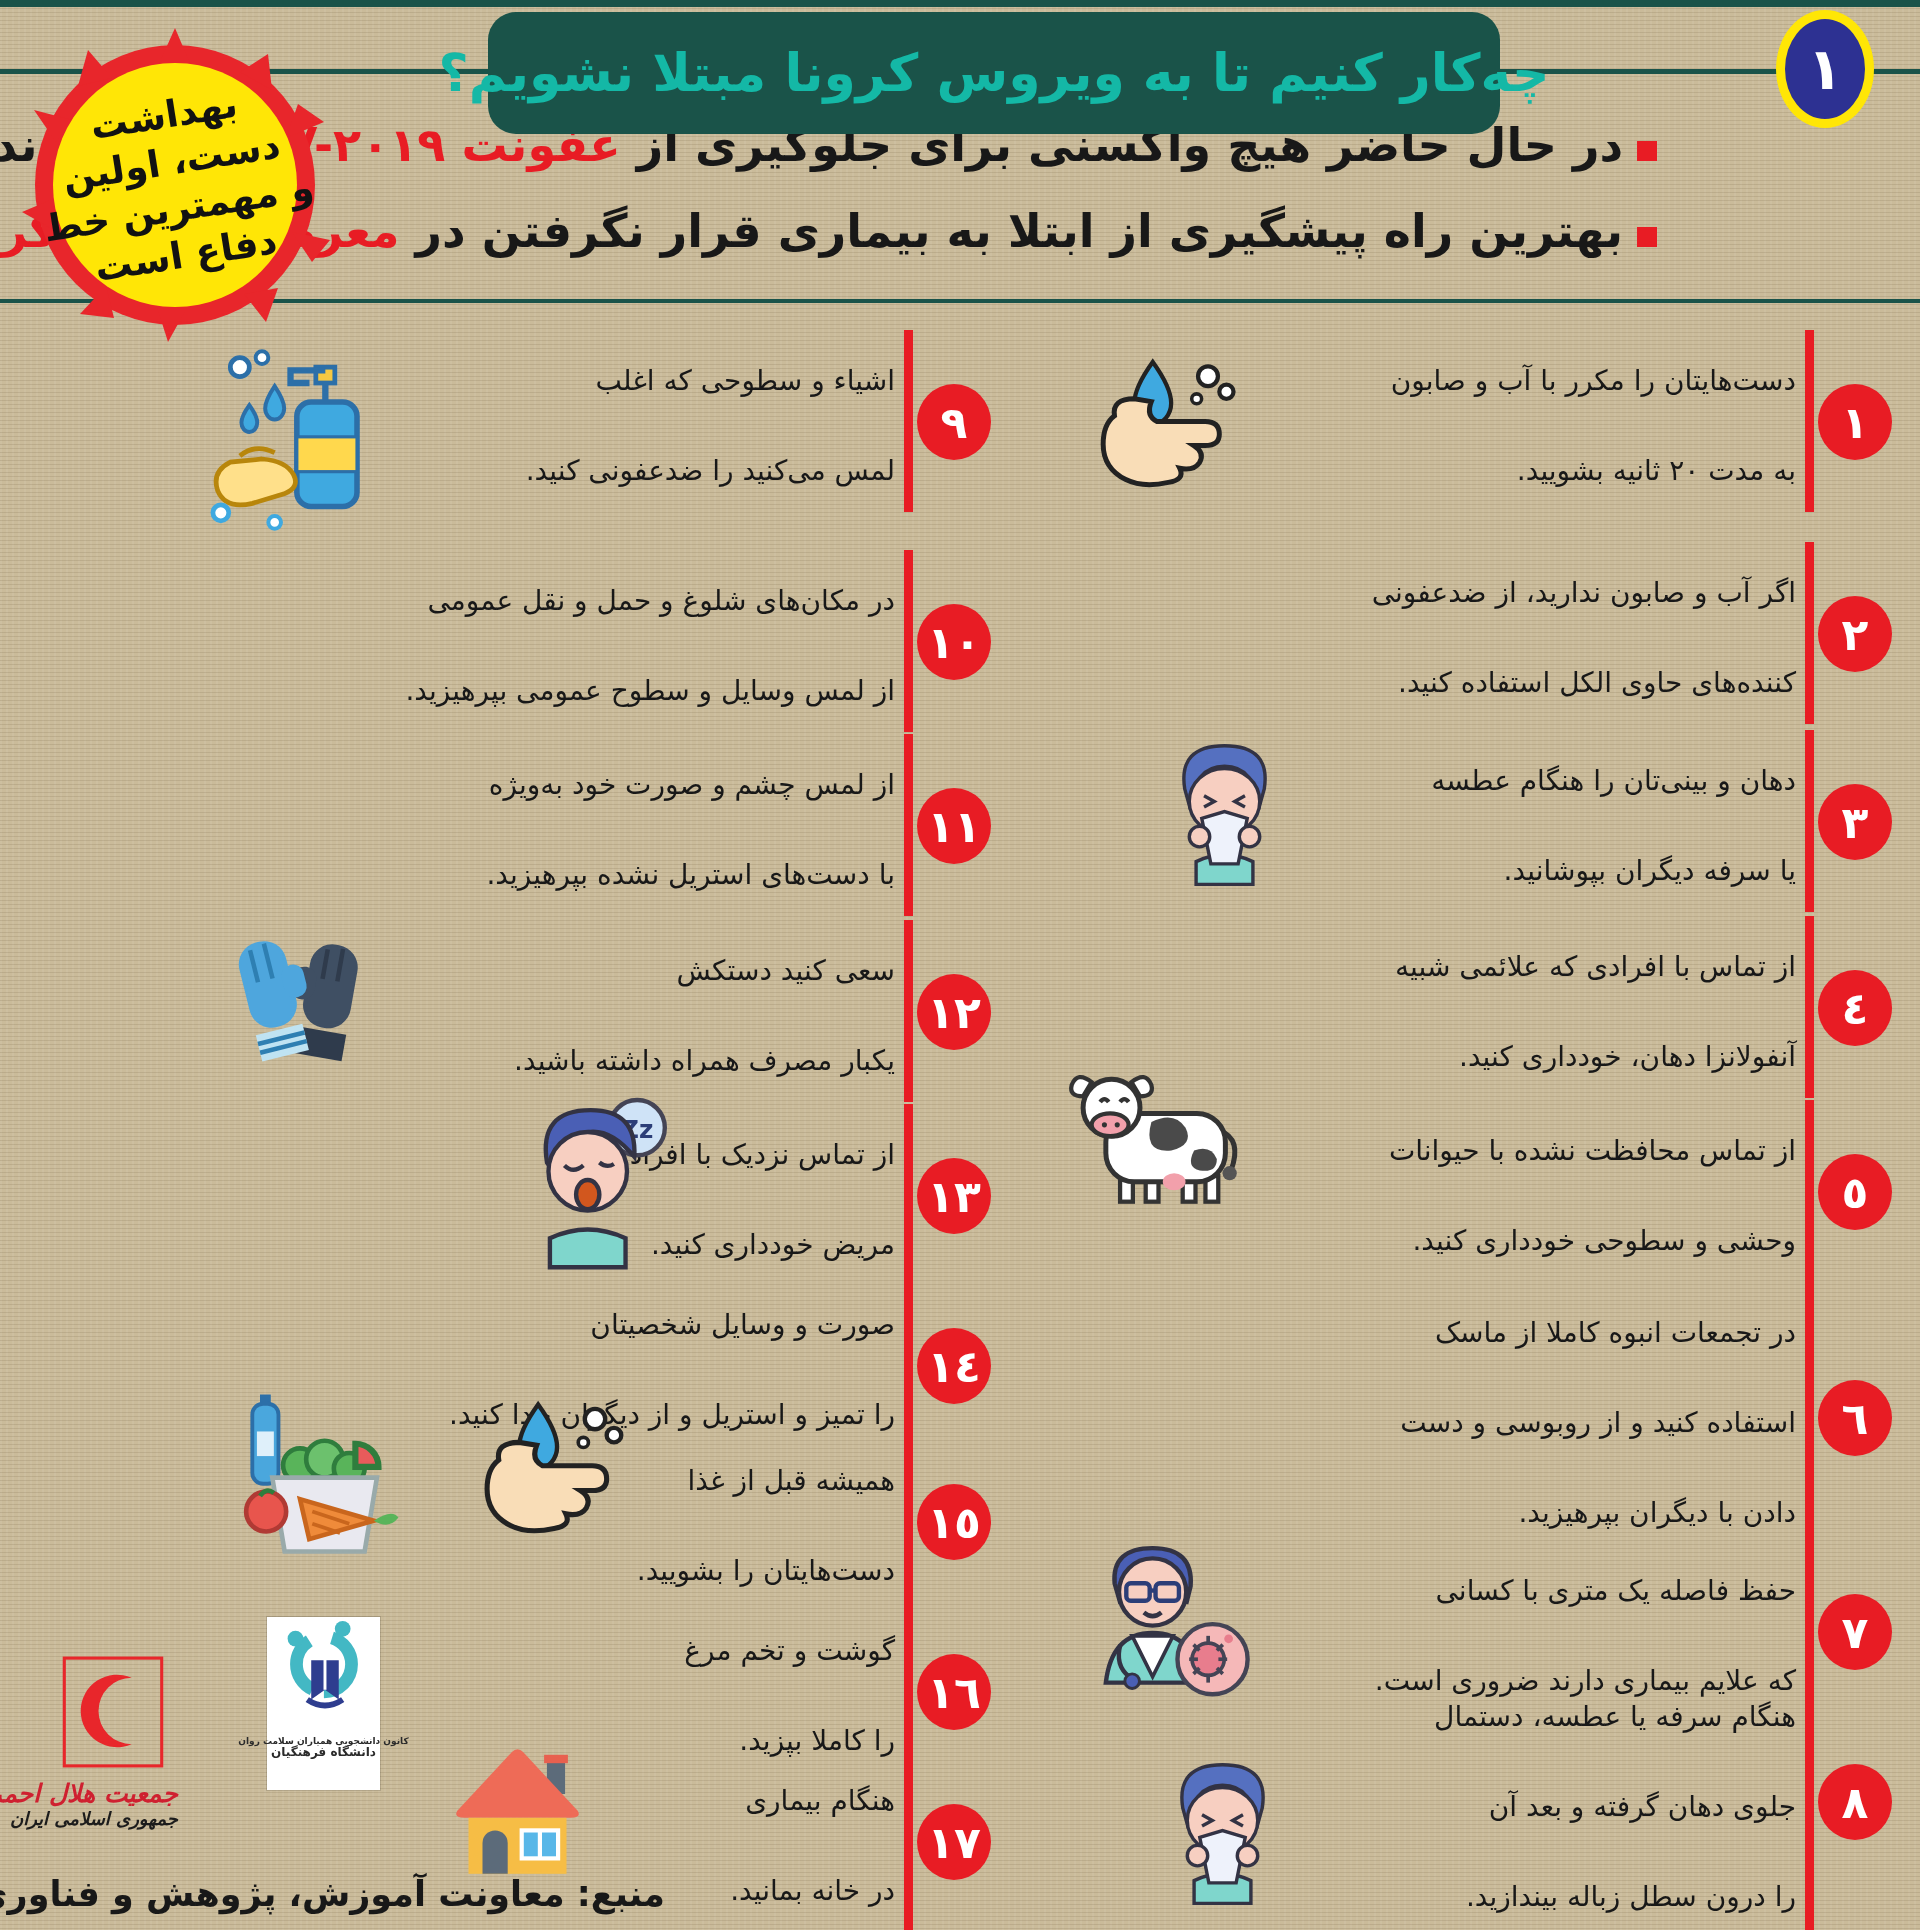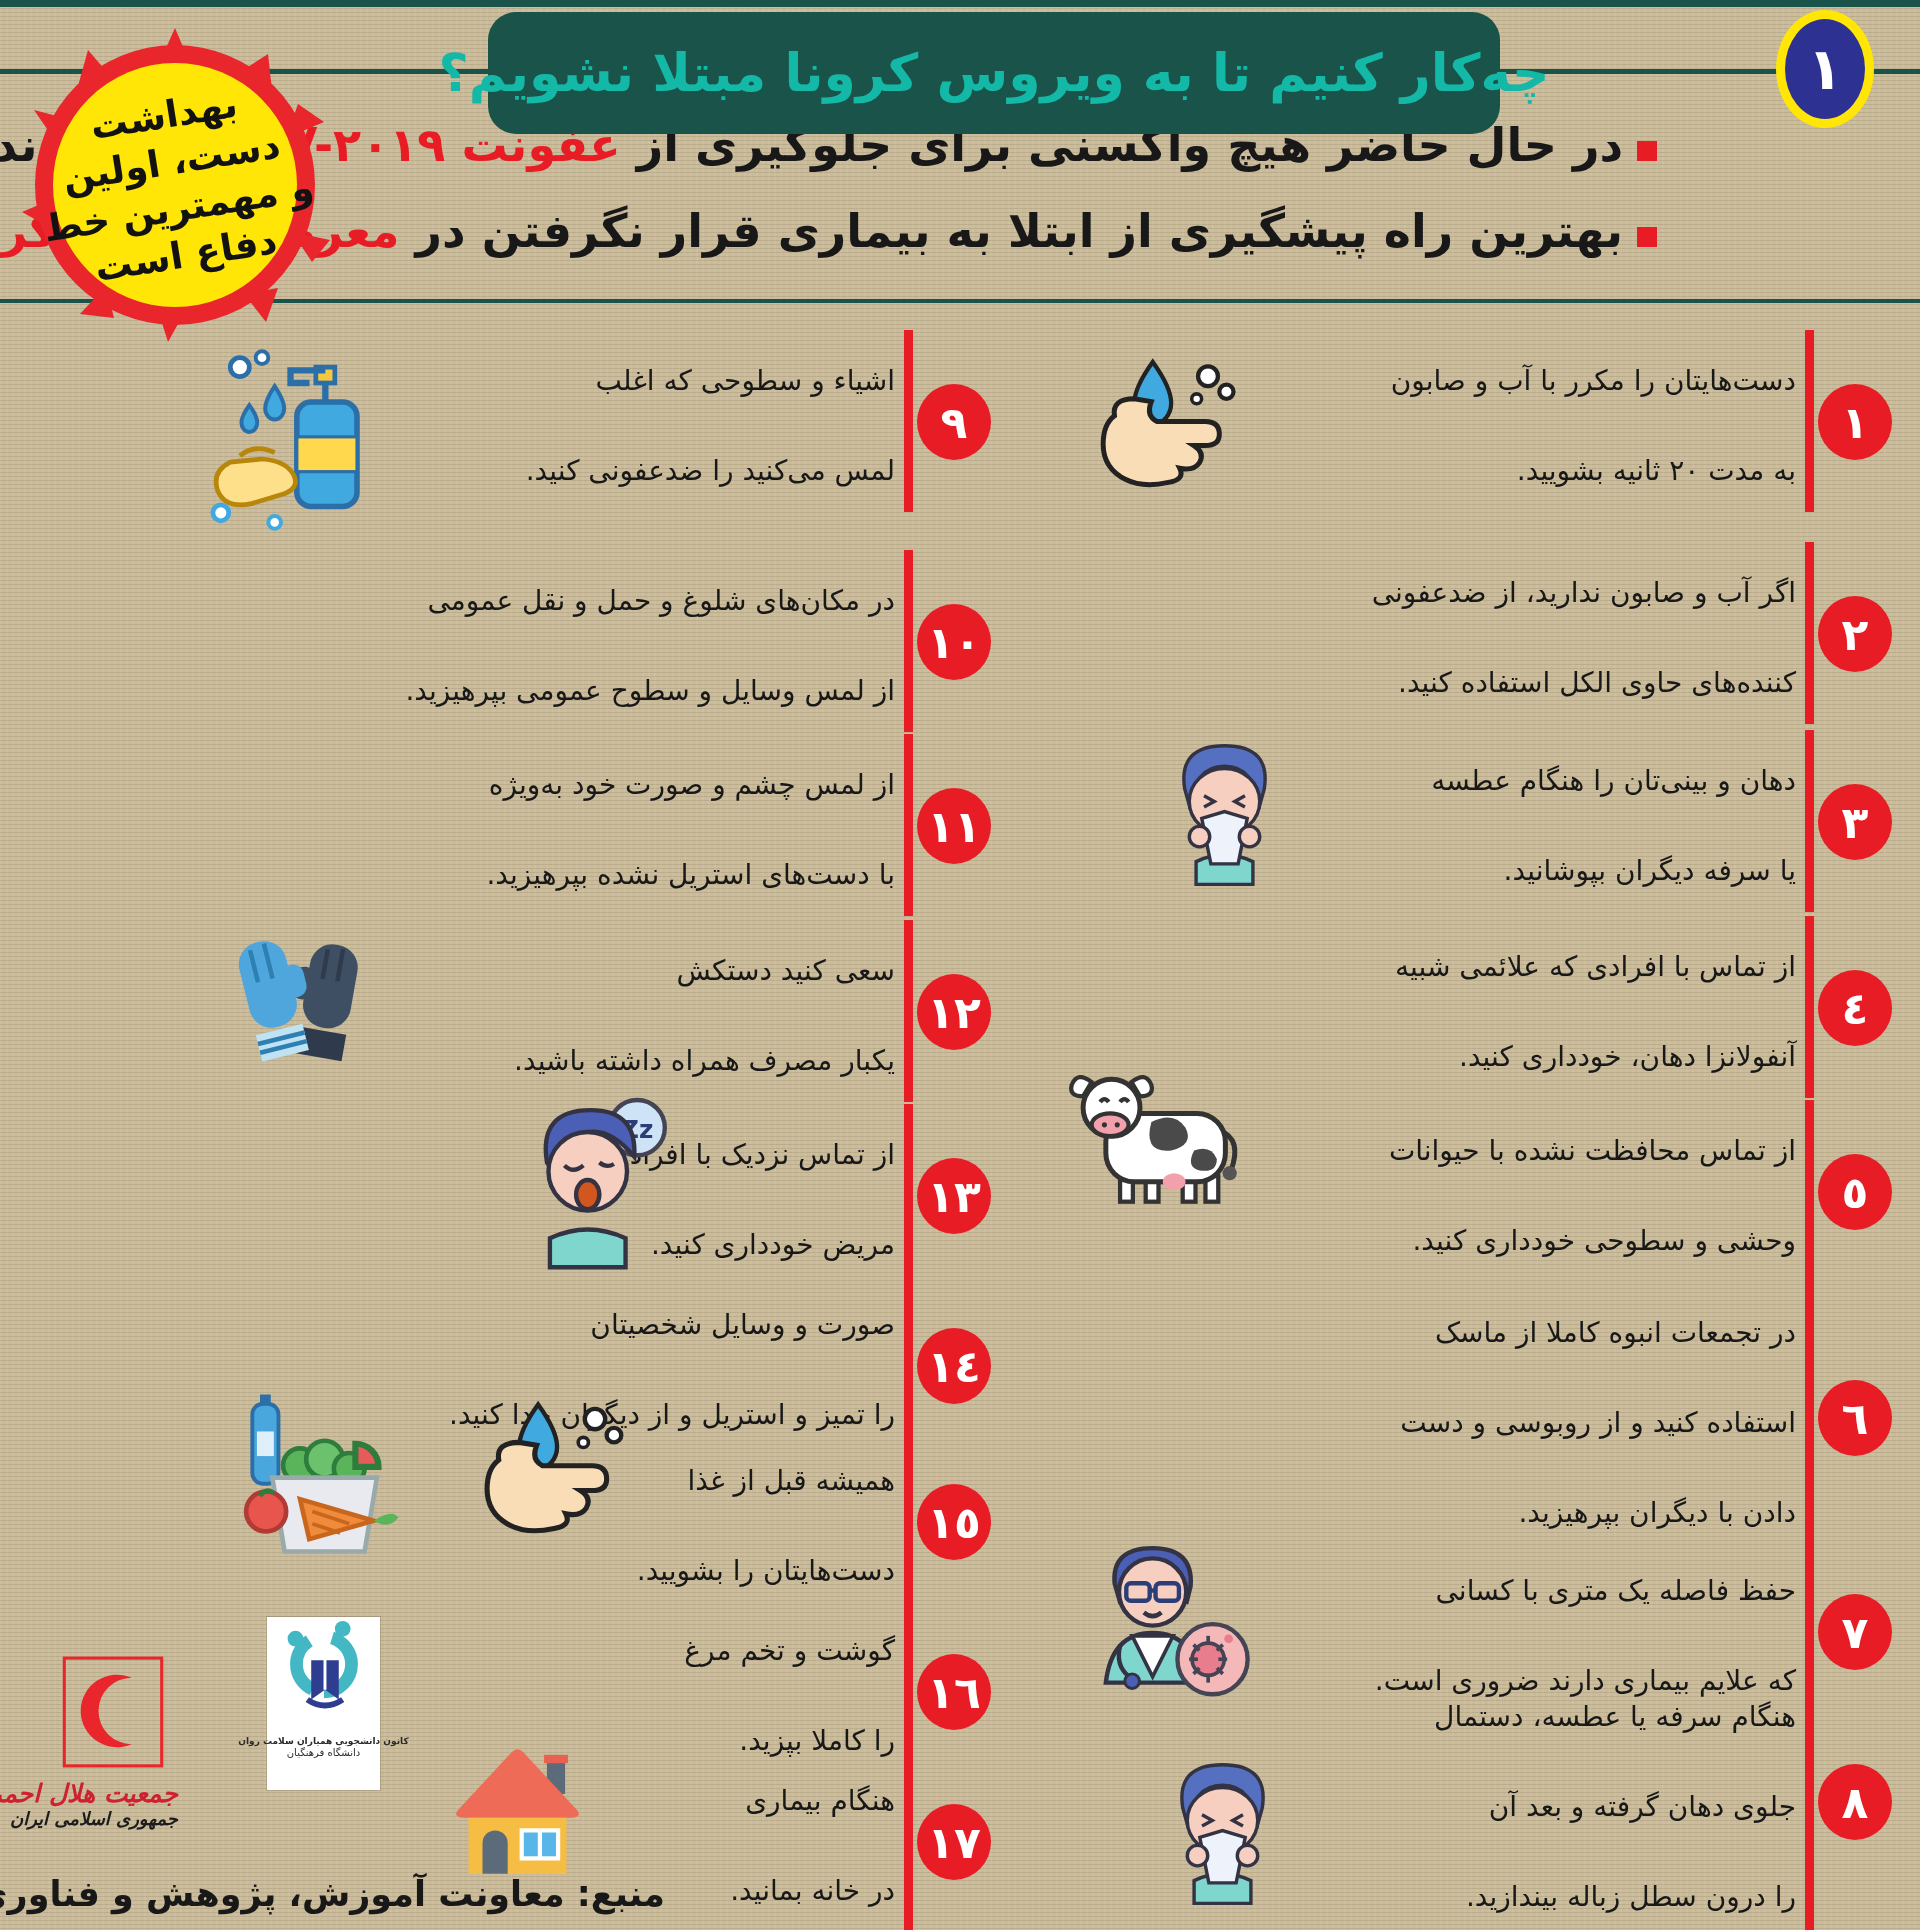--- a/index.html
+++ b/index.html
@@ -58,21 +58,21 @@
     direction:rtl;text-align:right;font-size:35px;font-weight:600;white-space:nowrap;
   }
   .crescent-wrap{position:absolute;left:48px;top:1655px;width:130px;z-index:2;text-align:center;}
   .crescent-line1{color:#cf2030;font-size:25px;font-weight:800;font-style:italic;direction:rtl;margin-top:6px;white-space:nowrap;}
   .crescent-line2{color:#1c1c1c;font-size:18px;font-weight:700;font-style:italic;direction:rtl;white-space:nowrap;}
   .student-card{
     position:absolute;left:227px;top:1617px;width:113px;height:173px;background:#fff;z-index:2;
     display:flex;flex-direction:column;align-items:center;box-shadow:0 0 0 1px rgba(0,0,0,.12);margin-left:40px;
   }
   .student-caption{direction:rtl;text-align:center;font-size:9px;line-height:12px;font-weight:700;color:#2b2b2b;white-space:nowrap;}
-  .student-caption2{direction:rtl;text-align:center;font-size:10px;line-height:11px;font-weight:400;color:#2b2b2b;}
+  .student-caption2{direction:rtl;text-align:center;font-size:12px;line-height:11px;font-weight:700;color:#2b2b2b;}
 </style>
 </head>
 <body>
 
 <div class="canvas">
 
   <div class="top-strip teal"></div>
   <div class="hline1 teal"></div>
   <div class="hline2 teal"></div>
 

